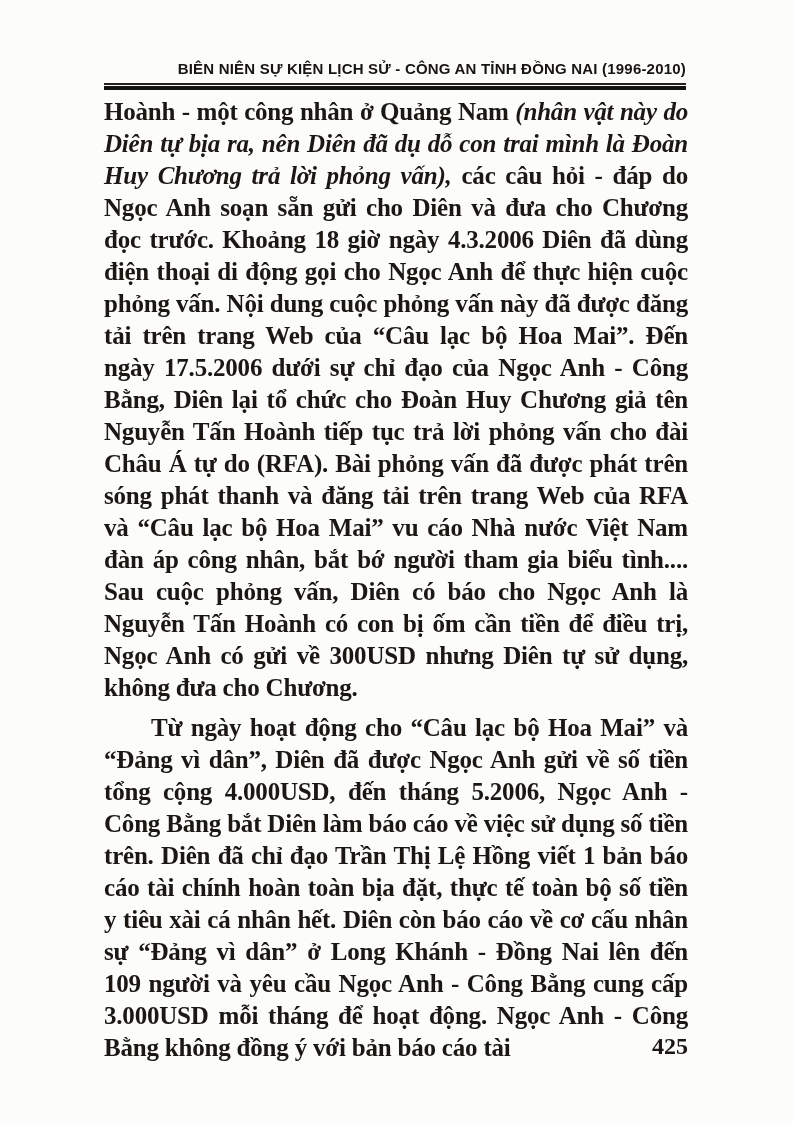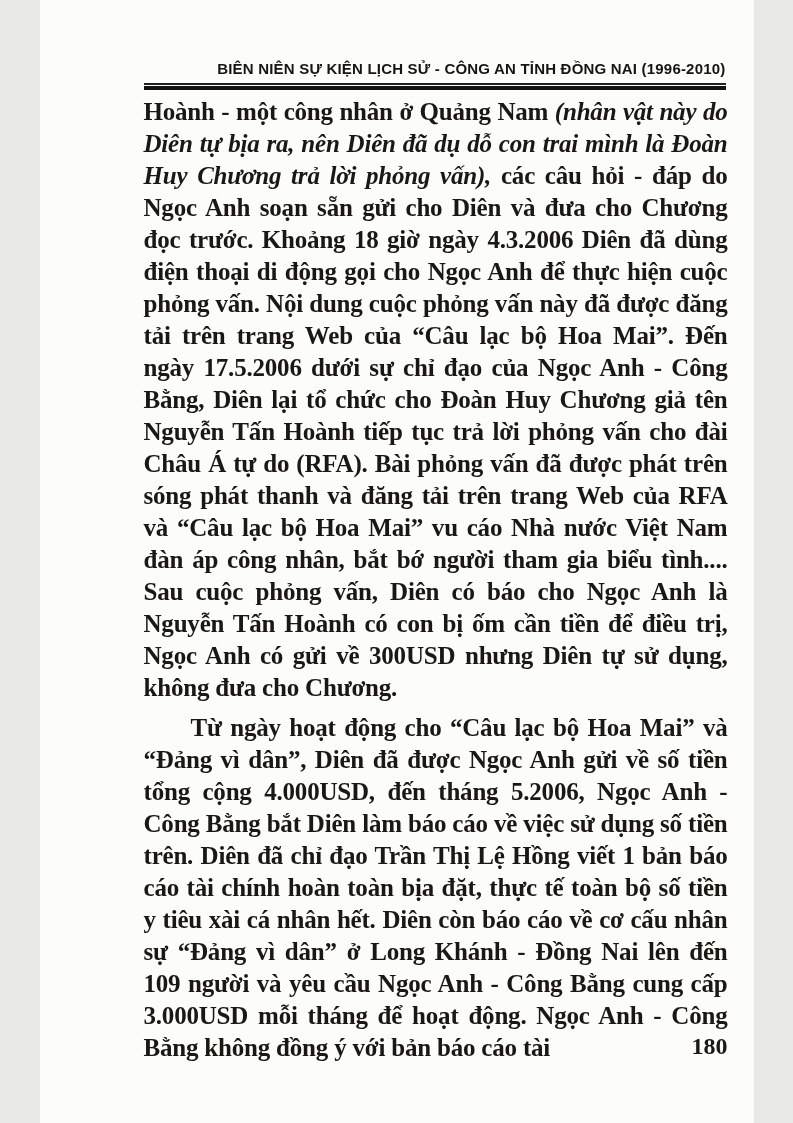--- a/index.html
+++ b/index.html
@@ -1,18 +1,18 @@
 <!DOCTYPE html>
 <html><head>
 <meta charset="utf-8">
 <style>
   html, body { margin: 0; padding: 0; background: #e8e8e6; }
   .sheet {
     position: relative;
-    width: 714px;
+    width: 793px;
     height: 1123px;
     margin: 0 auto;
     background: #fcfcfa;
     overflow: hidden;
   }
   .running-head {
     position: absolute;
     top: 59px;
     left: 104px;
     width: 582px;
@@ -75,15 +75,15 @@
     <div class="rule-gap"></div>
     <div class="rule-thick"></div>
   </div>
 
   <div class="text-block">
     <p class="para-1"><span>Hoành - một công nhân ở Quảng Nam </span><span class="inline-italic">(nhân vật này do Diên tự bịa ra, nên Diên đã dụ dỗ con trai mình là Đoàn Huy Chương trả lời phỏng vấn),</span><span> các câu hỏi - đáp do Ngọc Anh soạn sẵn gửi cho Diên và đưa cho Chương đọc trước. Khoảng 18 giờ ngày 4.3.2006 Diên đã dùng điện thoại di động gọi cho Ngọc Anh để thực hiện cuộc phỏng vấn. Nội dung cuộc phỏng vấn này đã được đăng tải trên trang Web của “Câu lạc bộ Hoa Mai”. Đến ngày 17.5.2006 dưới sự chỉ đạo của Ngọc Anh - Công Bằng, Diên lại tổ chức cho Đoàn Huy Chương giả tên Nguyễn Tấn Hoành tiếp tục trả lời phỏng vấn cho đài Châu Á tự do (RFA). Bài phỏng vấn đã được phát trên sóng phát thanh và đăng tải trên trang Web của RFA và “Câu lạc bộ Hoa Mai” vu cáo Nhà nước Việt Nam đàn áp công nhân, bắt bớ người tham gia biểu tình.... Sau cuộc phỏng vấn, Diên có báo cho Ngọc Anh là Nguyễn Tấn Hoành có con bị ốm cần tiền để điều trị, Ngọc Anh có gửi về 300USD nhưng Diên tự sử dụng, không đưa cho Chương.</span></p>
 
     <p class="para-2">Từ ngày hoạt động cho “Câu lạc bộ Hoa Mai” và “Đảng vì dân”, Diên đã được Ngọc Anh gửi về số tiền tổng cộng 4.000USD, đến tháng 5.2006, Ngọc Anh - Công Bằng bắt Diên làm báo cáo về việc sử dụng số tiền trên. Diên đã chỉ đạo Trần Thị Lệ Hồng viết 1 bản báo cáo tài chính hoàn toàn bịa đặt, thực tế toàn bộ số tiền y tiêu xài cá nhân hết. Diên còn báo cáo về cơ cấu nhân sự “Đảng vì dân” ở Long Khánh - Đồng Nai lên đến 109 người và yêu cầu Ngọc Anh - Công Bằng cung cấp 3.000USD mỗi tháng để hoạt động. Ngọc Anh - Công Bằng không đồng ý với bản báo cáo tài</p>
   </div>
 
-  <div class="folio">180</div>
+  <div class="folio">425</div>
 
 </div>
 
 </body></html>

